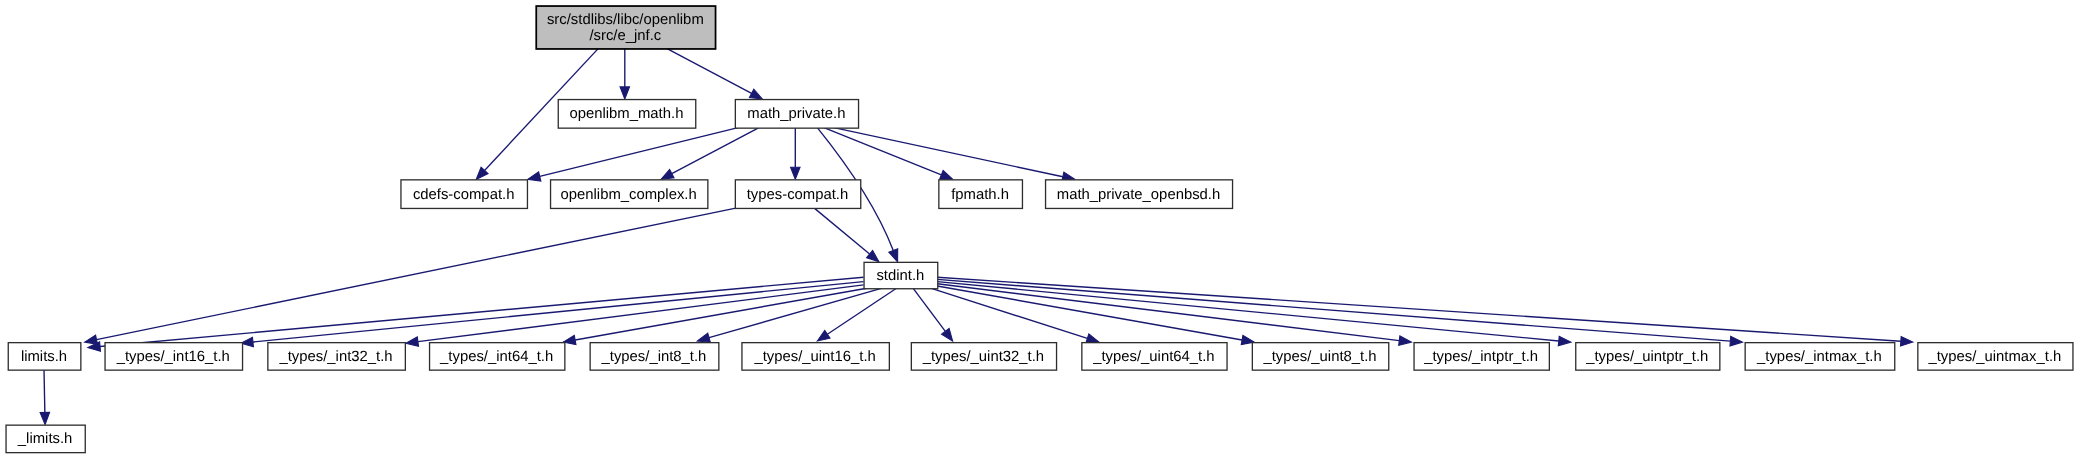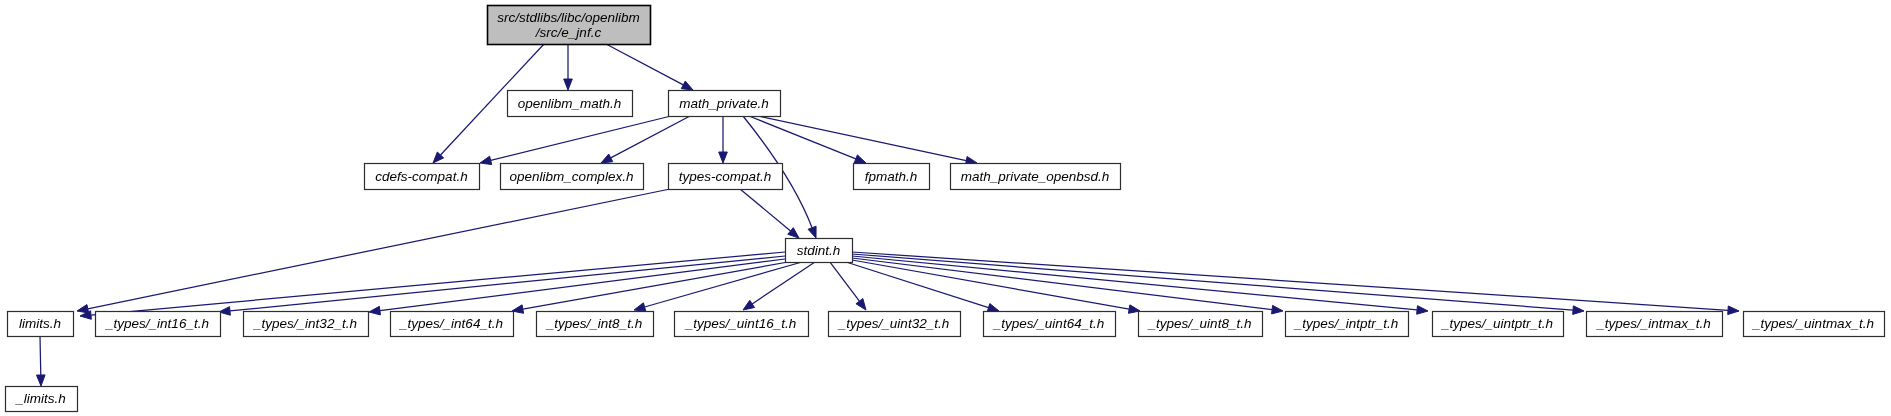--- a/index.html
+++ b/index.html
@@ -6,21 +6,20 @@
     margin: 0;
     padding: 0;
     background: #ffffff;
   }
   .graph-wrap {
     position: relative;
     width: 1676px;
     height: 416px;
     background: #ffffff;
     font-family: "Liberation Sans", "DejaVu Sans", sans-serif;
-    font-style: italic;
   }
   svg text {
     font-family: "Liberation Sans", "DejaVu Sans", sans-serif;
     font-size: 13.5px;
     fill: #000000;
   }
   svg .node rect {
     fill: #ffffff;
     stroke: #2e2e2e;
     stroke-width: 1.2;

